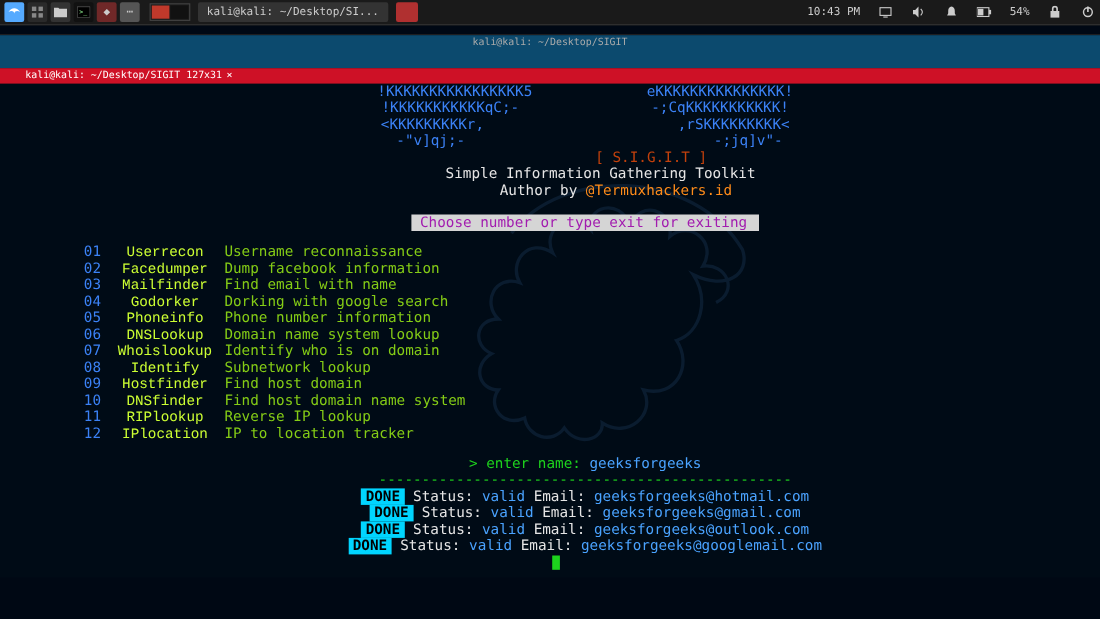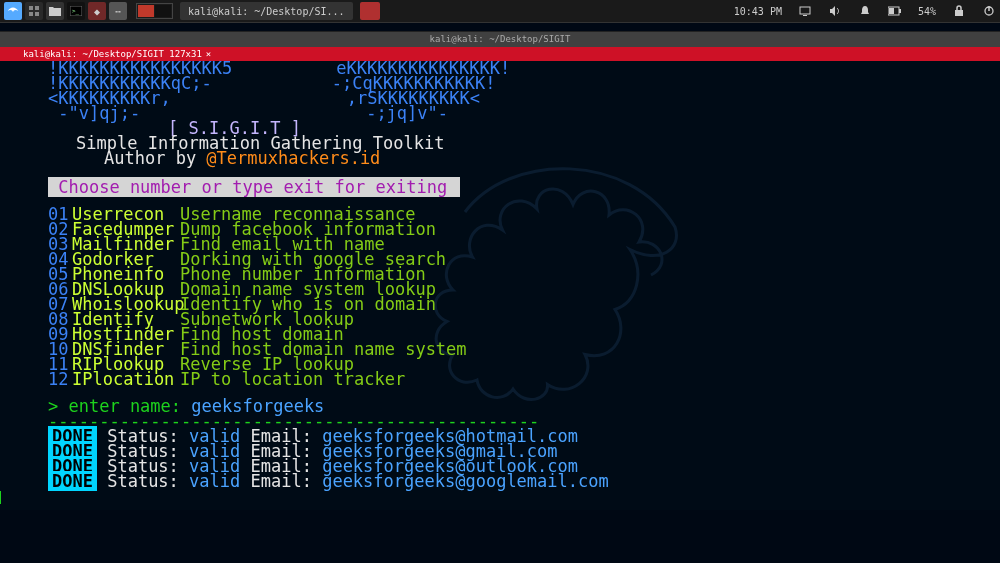--- a/index.html
+++ b/index.html
@@ -58,46 +58,47 @@
 
   
   .terminal-window {
     position: absolute;
     left: 0; right: 0;
     top: 31px;
     background: #000b16;
     border-top: 1px solid #222;
   }
   .term-titlebar {
-    height: 15px;
-    background: #404040;
+    height: 30px;
+    background: #0c4a6e;
     color: #aaa;
     font-size: 9px;
     text-align: center;
     line-height: 15px;
   }
   .term-tabbar {
     height: 14px;
     background: #ce1126;
     display: flex;
     align-items: center;
   }
   .term-tab {
     color: #fff;
     font-size: 9px;
     padding: 0 23px;
     height: 100%;
     display: flex; align-items: center;
   }
   .term-tab-close { margin-left: 4px; }
   .term-body {
-    padding: 0 8px 6px 48px;
-    font-size: 17px;
+    padding: 0 8px 6px 72px;
+    font-size: 13px;
     line-height: 15px;
     position: relative;
+    text-align: center;
   }
 
   
   .desktop-icons {
     position: absolute;
     left: 10px; top: 48px;
     display: flex; flex-direction: column;
     gap: 26px;
     z-index: 0;
   }
@@ -122,30 +123,30 @@
     position: relative;
   }
   .folder-shape::before {
     content:""; position:absolute; top:-4px; left:0;
     width:12px; height:4px; background:#2a4258; border-radius:2px 2px 0 0;
   }
 
   
   .c-blue { color: #3b82f6; }
   .c-lblue { color: #4aa3ff; }
-  .c-yellow { color: #c4b5fd; }
+  .c-yellow { color: #c2410c; }
   .c-green { color: #1dd31d; }
   .c-white { color: #e5e5e5; }
   .c-orange { color: #ff8c1a; }
   .bg-white-blk { background: #d5d5d5; color: #a21caf; padding: 0 3px 0 0; }
   .bg-cyan-blk { background: #00d5ff; color: #000; padding: 0 4px; font-weight: bold;}
   .row { white-space: pre; }
   .menu-line { display: flex; }
   .menu-num { color: #3b82f6; width: 24px; }
-  .menu-name { color: #ccff33; width: 108px; }
+  .menu-name { color: #ccff33; width: 108px; font-family: Liberation Mono, monospace; }
   .menu-desc { color: #84cc16; }
   .cursor {
     display:inline-block; width:7px; height:13px;
     background:#1dd31d; vertical-align:middle;
     margin-left:2px;
   }
 
   .dragon-bg {
     position: absolute;
     right: 280px; top: 90px;

